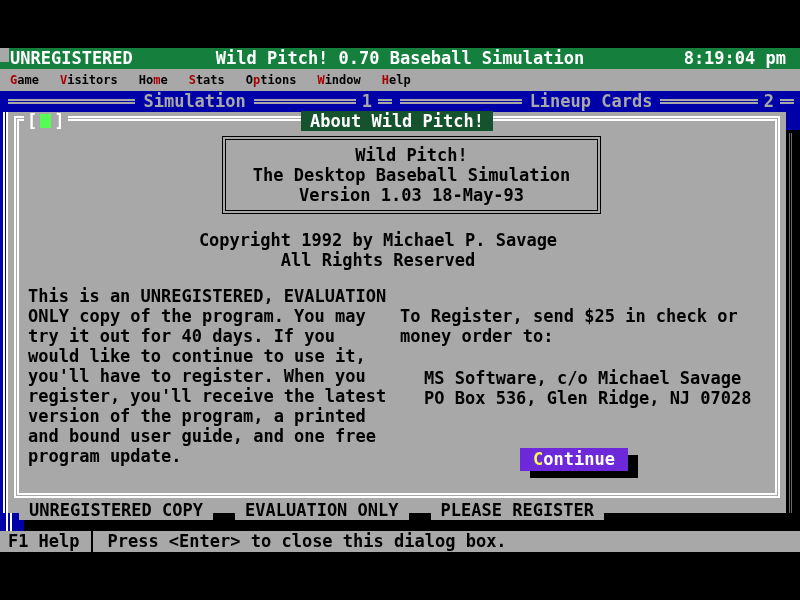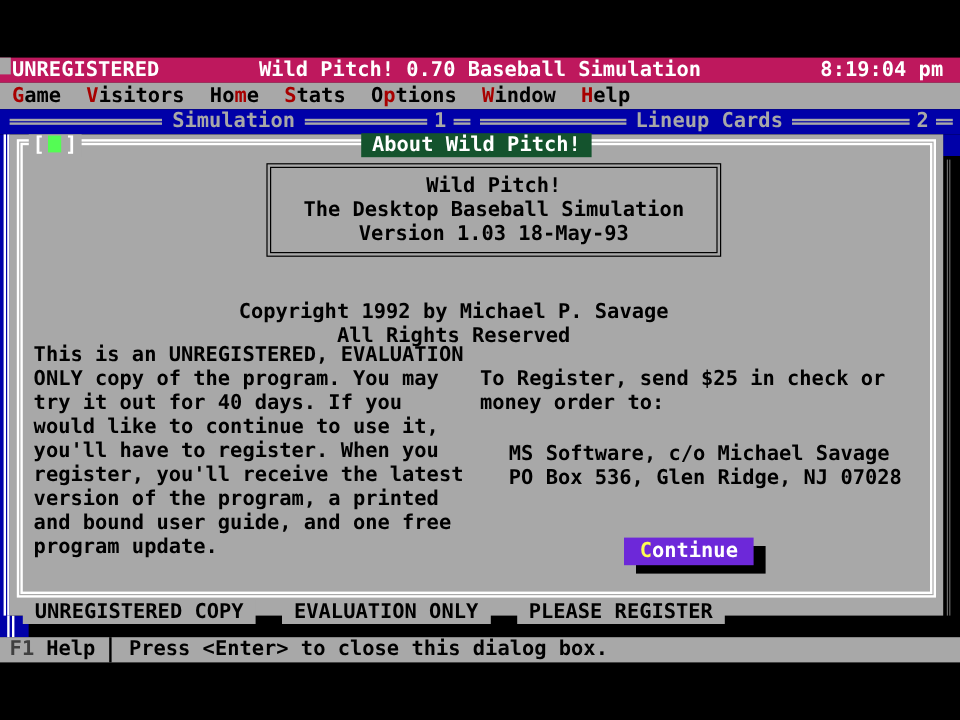--- a/index.html
+++ b/index.html
@@ -3,28 +3,28 @@
 <meta charset="utf-8">
 <style>
   * { margin:0; padding:0; box-sizing:border-box; }
   html,body { background:#222; }
   .screen {
     position:relative; width:800px; height:600px; background:#000000;
     font-family:"DejaVu Sans Mono", monospace; font-weight:bold; overflow:hidden;
   }
   
   .topbar { position:absolute; left:0; top:48px; width:800px; height:21px;
-    background:#be185d; color:#fff; font-size:17px; line-height:21px; }
+    background:#15803d; color:#fff; font-size:17px; line-height:21px; }
   .corner-mark { position:absolute; left:0; top:0; width:9px; height:14px; background:#A8A8A8; }
   .tb-left  { position:absolute; left:10px; white-space:pre; }
   .tb-center{ position:absolute; left:0; width:100%; text-align:center; white-space:pre; }
   .tb-right { position:absolute; right:14px; white-space:pre; }
   
   .menubar { position:absolute; left:0; top:69px; width:800px; height:22px;
-    background:#A8A8A8; color:#000; font-size:17px; line-height:22px;
+    background:#A8A8A8; color:#000; font-size:12px; line-height:22px;
     display:flex; padding-left:10px; }
   .menu-item { margin-right:21px; white-space:pre; cursor:default; }
   .hot { color:#A80000; }
   
   .wintitles { position:absolute; left:0; top:91px; width:800px; height:21px; background:#0000A8; }
   .winhdr { position:absolute; top:0; height:21px; display:flex; align-items:center;
     color:#A8A8A8; font-size:17px; line-height:21px; }
   .winhdr-left  { left:8px;   width:384px; }
   .winhdr-right { left:400px; width:394px; }
   .seg { height:0; border-top:5px double #A8A8A8; }
@@ -51,37 +51,37 @@
     border:5px double #fff; }
   .dlg-title { position:absolute; left:0; top:0; width:100%; text-align:center;
     color:#fff; line-height:19px; }
   .dlg-title span { background:#14532d; padding:0 9px; white-space:pre; }
   .dlg-close { position:absolute; left:16px; top:0; background:#A8A8A8; padding:0 3px;
     color:#fff; line-height:19px; cursor:default; }
   .close-glyph { display:inline-block; width:11px; height:14px; background:#54FC54;
     margin:0 3px; vertical-align:-1px; }
   .ver-box { position:absolute; left:214px; top:24px; width:379px;
     border:4px double #000; text-align:center; line-height:20px; padding:5px 4px; }
-  .copyright { position:absolute; left:0; top:118px; width:740px; text-align:center; line-height:20px;margin-top:20px; }
+  .copyright { position:absolute; left:0; top:118px; width:740px; text-align:center; line-height:20px; }
   .body-left { position:absolute; left:20px;  top:174px; white-space:pre; line-height:20px; }
   .reg-info  { position:absolute; left:392px; top:194px; white-space:pre; line-height:20px; }
   .reg-addr  { position:absolute; left:416px; top:256px; white-space:pre; line-height:20px; }
   .btn-wrap { position:absolute; left:512px; top:336px; width:118px; height:30px; }
   .btn-shadow { position:absolute; left:10px; top:7px; width:108px; height:23px; background:#000; }
   .btn { position:absolute; left:0; top:0; width:108px; height:23px; background:#6d28d9;
     color:#fff; text-align:center; line-height:23px; cursor:default; }
   .btn .hotkey { color:#FCFC54; }
   .dlg-footer { position:absolute; left:0; top:388px; width:100%; text-align:left;
     line-height:20px; white-space:nowrap;text-decoration:underline; }
   .dlg-footer span { background:#A8A8A8; padding:0 10px; margin:0 11px; display:inline-block; }
   
   .statusbar { position:absolute; left:0; top:531px; width:800px; height:21px;
     background:#A8A8A8; color:#000; font-size:17px; line-height:21px;
     display:flex; align-items:center; padding-left:8px; }
-  .sb-key { color:#404040; margin-right:10px; }
+  .sb-key { color:#000000; margin-right:10px; }
   .sb-label { margin-right:12px; }
   .sb-sep { width:2px; height:21px; background:#000; margin-right:14px; }
 </style>
 </head>
 <body>
 
 <div class="screen">
 
   <div class="topbar">
     <div class="corner-mark"></div>

